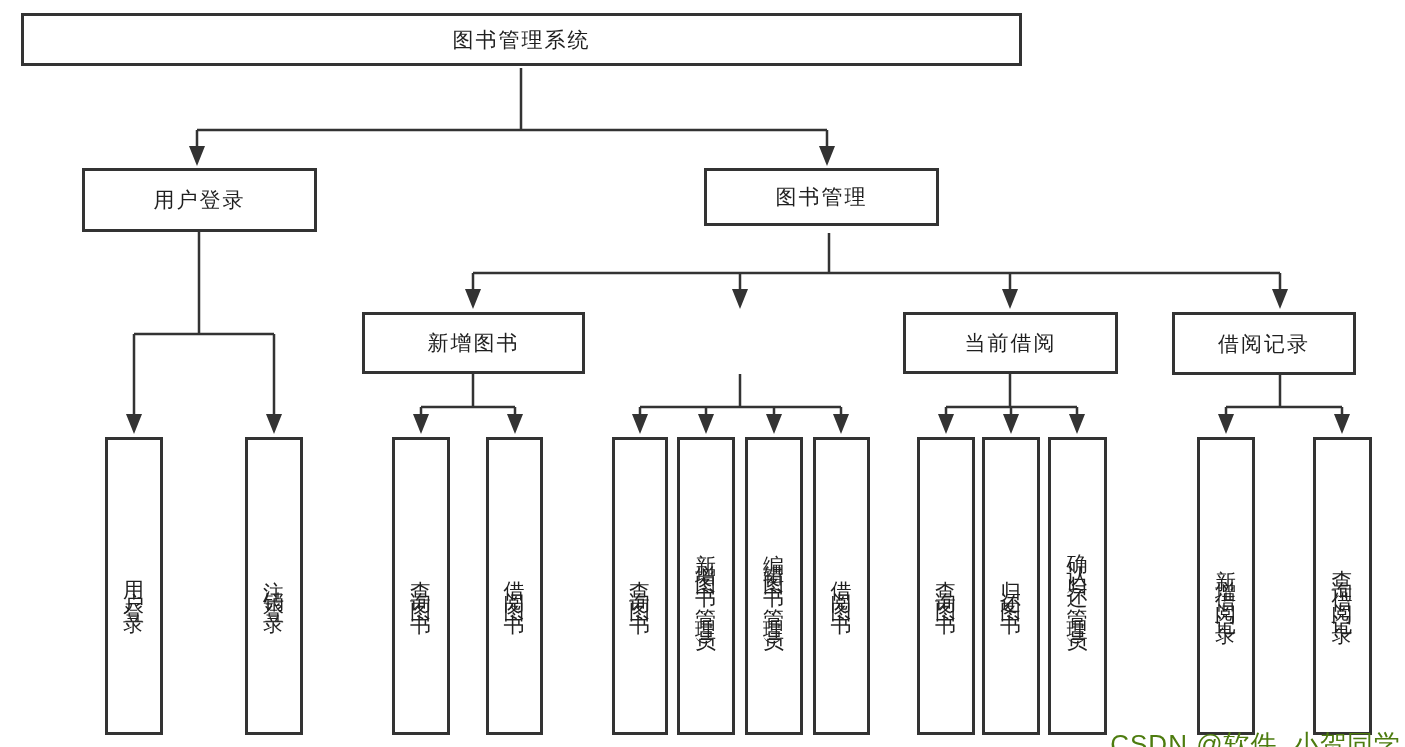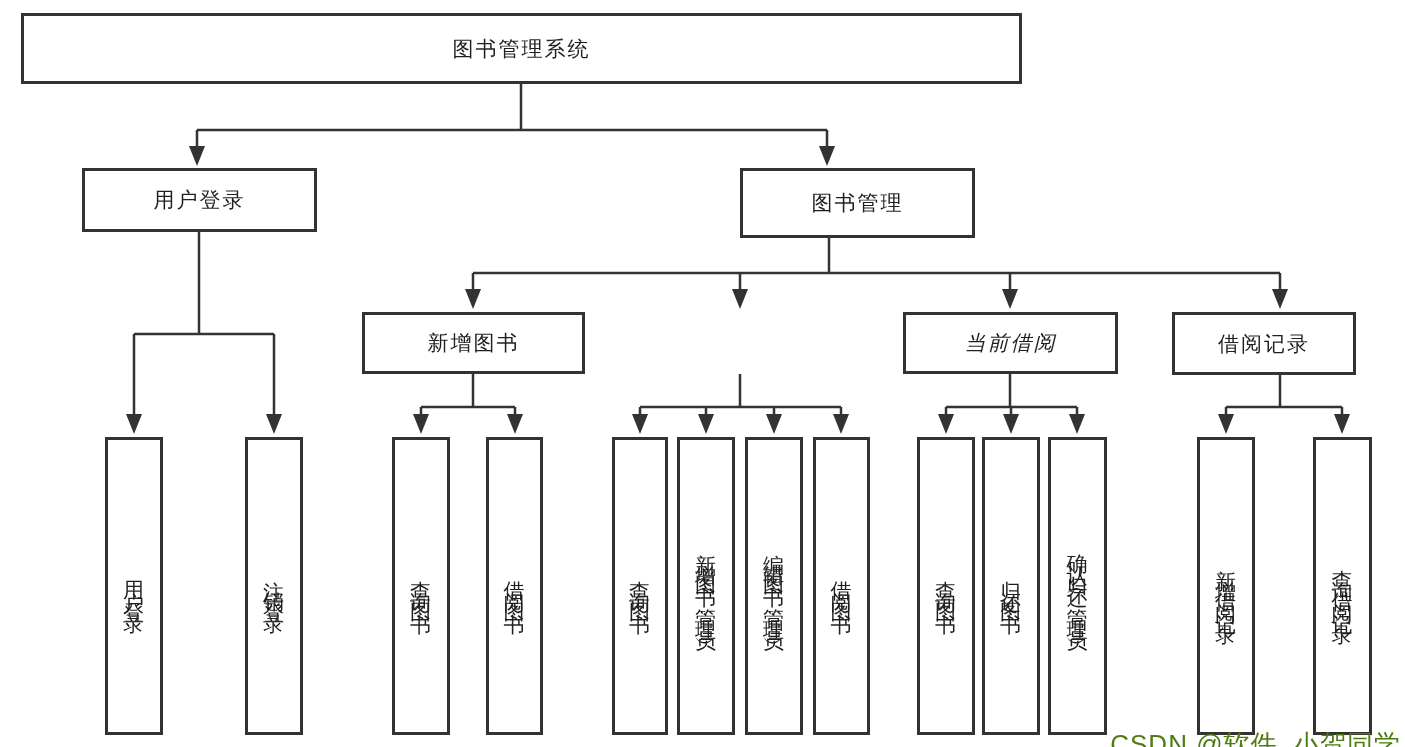--- a/index.html
+++ b/index.html
@@ -58,27 +58,27 @@
     <path d="M1010 374 V407 M946 407 H1077 M946 407 V416 M1011 407 V416 M1077 407 V416" stroke="#333333" stroke-width="2.5" fill="none"></path>
     <polygon points="938,414 954,414 946,434" fill="#333333"></polygon>
     <polygon points="1003,414 1019,414 1011,434" fill="#333333"></polygon>
     <polygon points="1069,414 1085,414 1077,434" fill="#333333"></polygon>
 
     <path d="M1280 374 V407 M1226 407 H1342 M1226 407 V416 M1342 407 V416" stroke="#333333" stroke-width="2.5" fill="none"></path>
     <polygon points="1218,414 1234,414 1226,434" fill="#333333"></polygon>
     <polygon points="1334,414 1350,414 1342,434" fill="#333333"></polygon>
   </svg>
 
-  <div class="box hbox" style="left:21px; top:13px; width:1001px; height:71px;">图书管理系统</div>
+  <div class="box hbox" style="left:21px; top:13px; width:1001px; height:53px;">图书管理系统</div>
 
   <div class="box hbox" style="left:82px; top:168px; width:235px; height:64px;">用户登录</div>
-  <div class="box hbox" style="left:740px; top:168px; width:235px; height:70px;text-align:right;">图书管理</div>
+  <div class="box hbox" style="left:704px; top:168px; width:235px; height:58px;text-align:right;">图书管理</div>
 
   <div class="box hbox" style="left:362px; top:312px; width:223px; height:62px;">新增图书</div>
-  <div class="box hbox" style="left:903px; top:312px; width:215px; height:62px;font-style:italic;">当前借阅</div>
+  <div class="box hbox" style="left:903px; top:312px; width:215px; height:62px;">当前借阅</div>
   <div class="box hbox" style="left:1172px; top:312px; width:184px; height:63px;">借阅记录</div>
 
   <div class="box vbox" style="left:105px; top:437px; width:58px; height:298px;">
     <span>用户登录</span>
   </div>
   <div class="box vbox" style="left:245px; top:437px; width:58px; height:298px;">
     <span>注销登录</span>
   </div>
 
   <div class="box vbox" style="left:392px; top:437px; width:58px; height:298px;">

